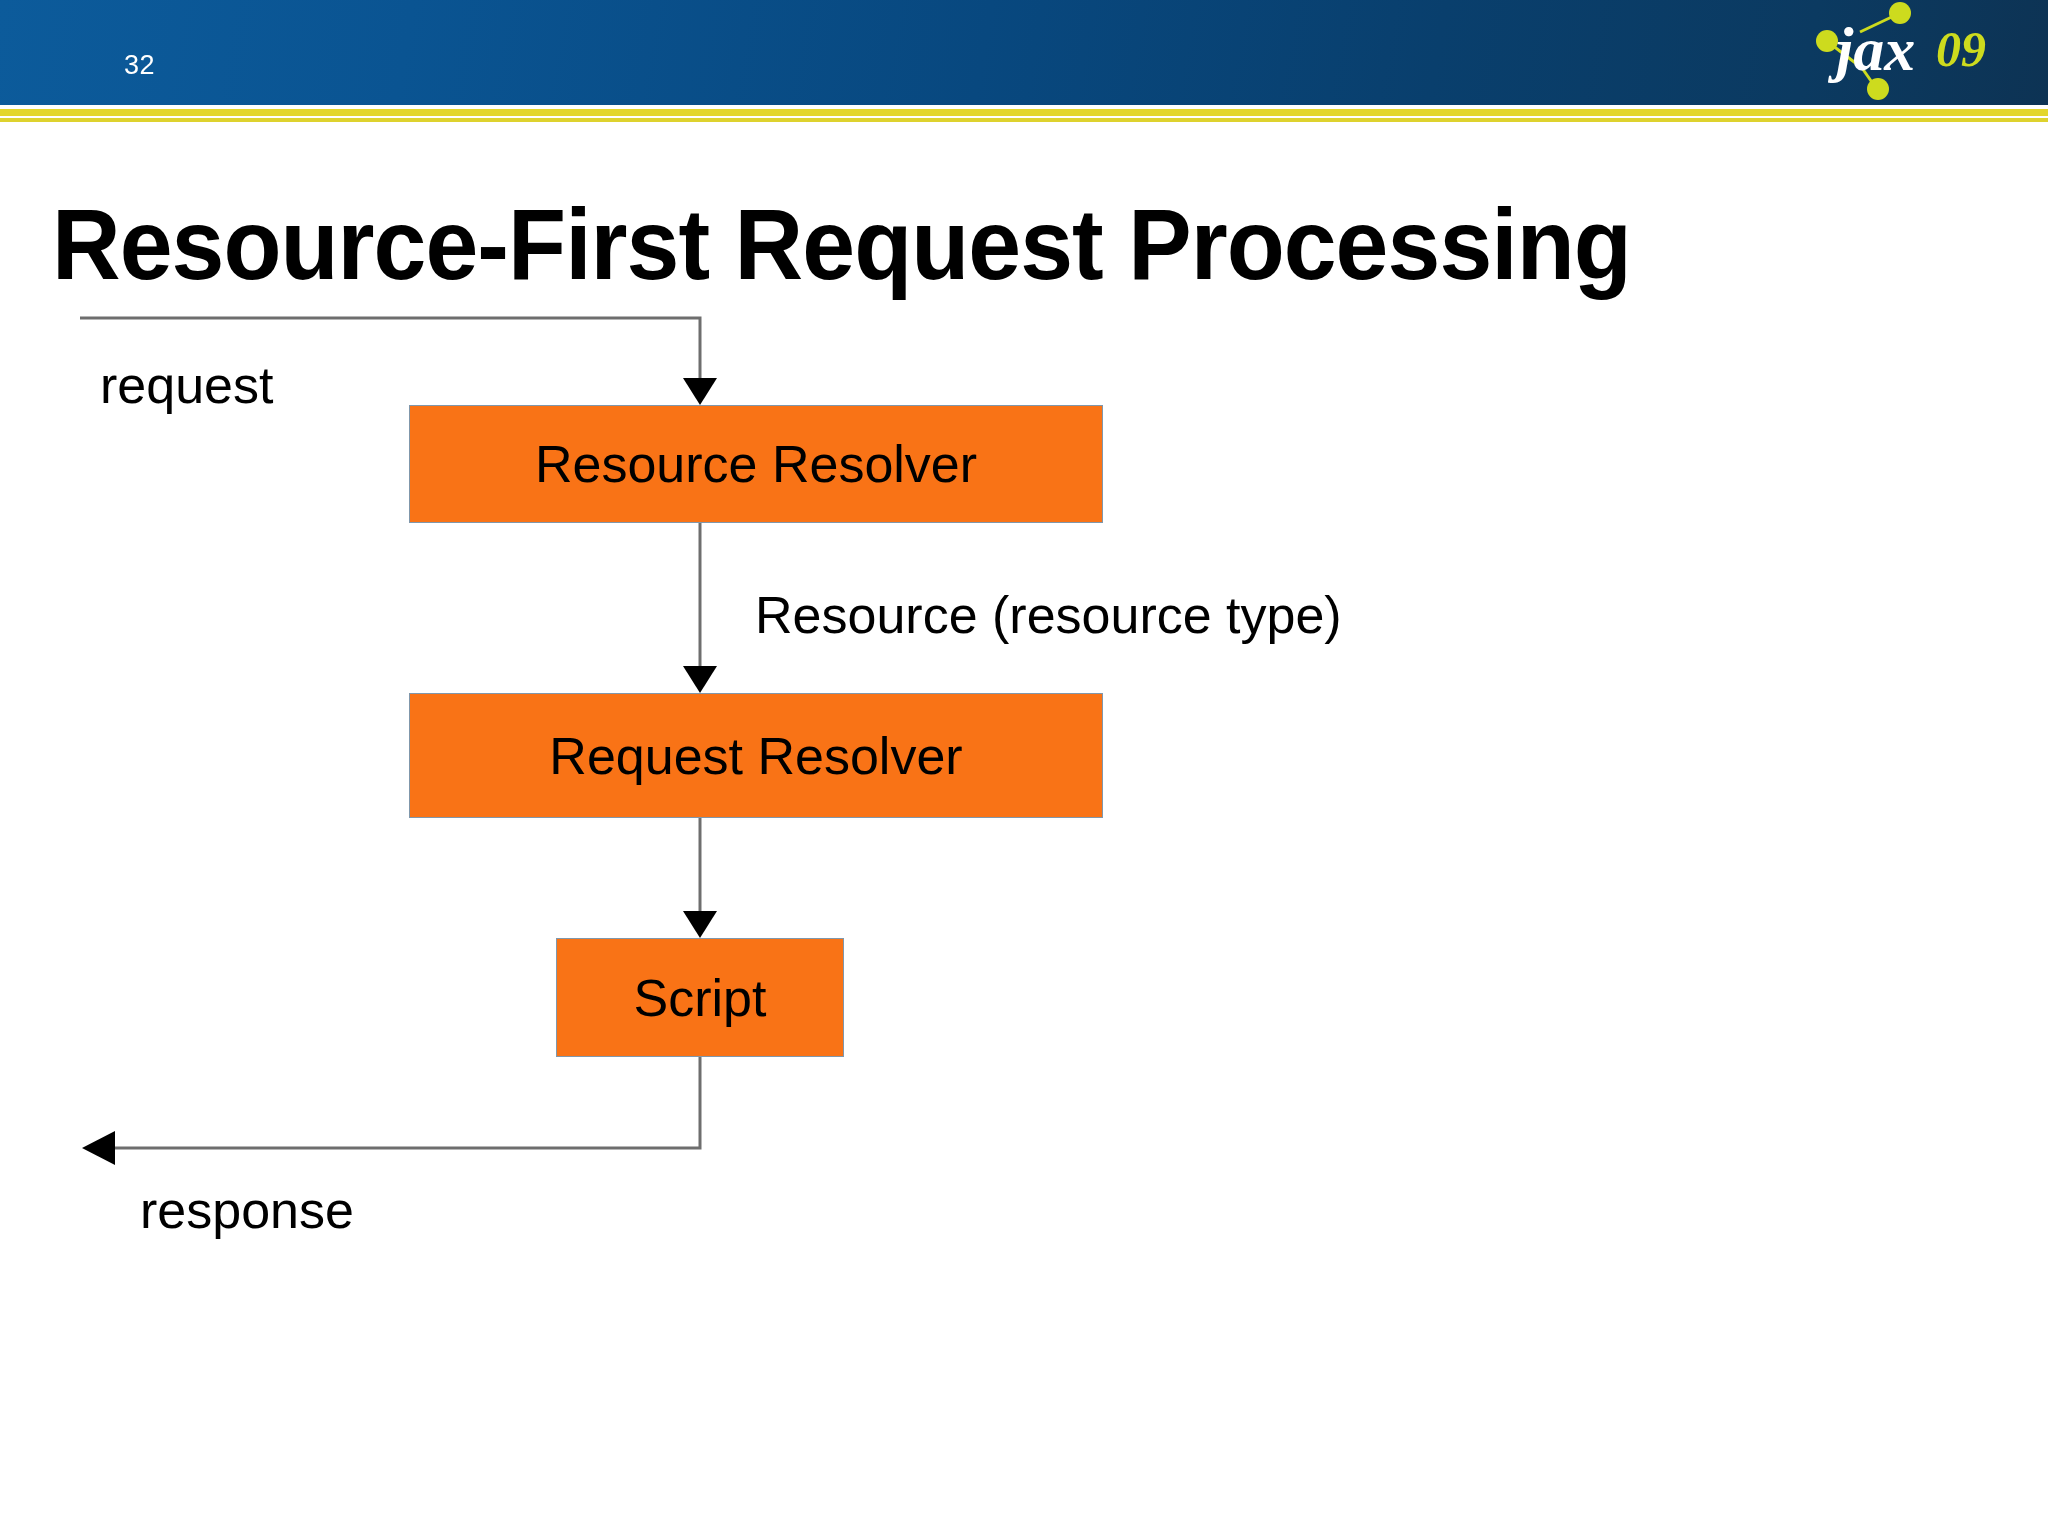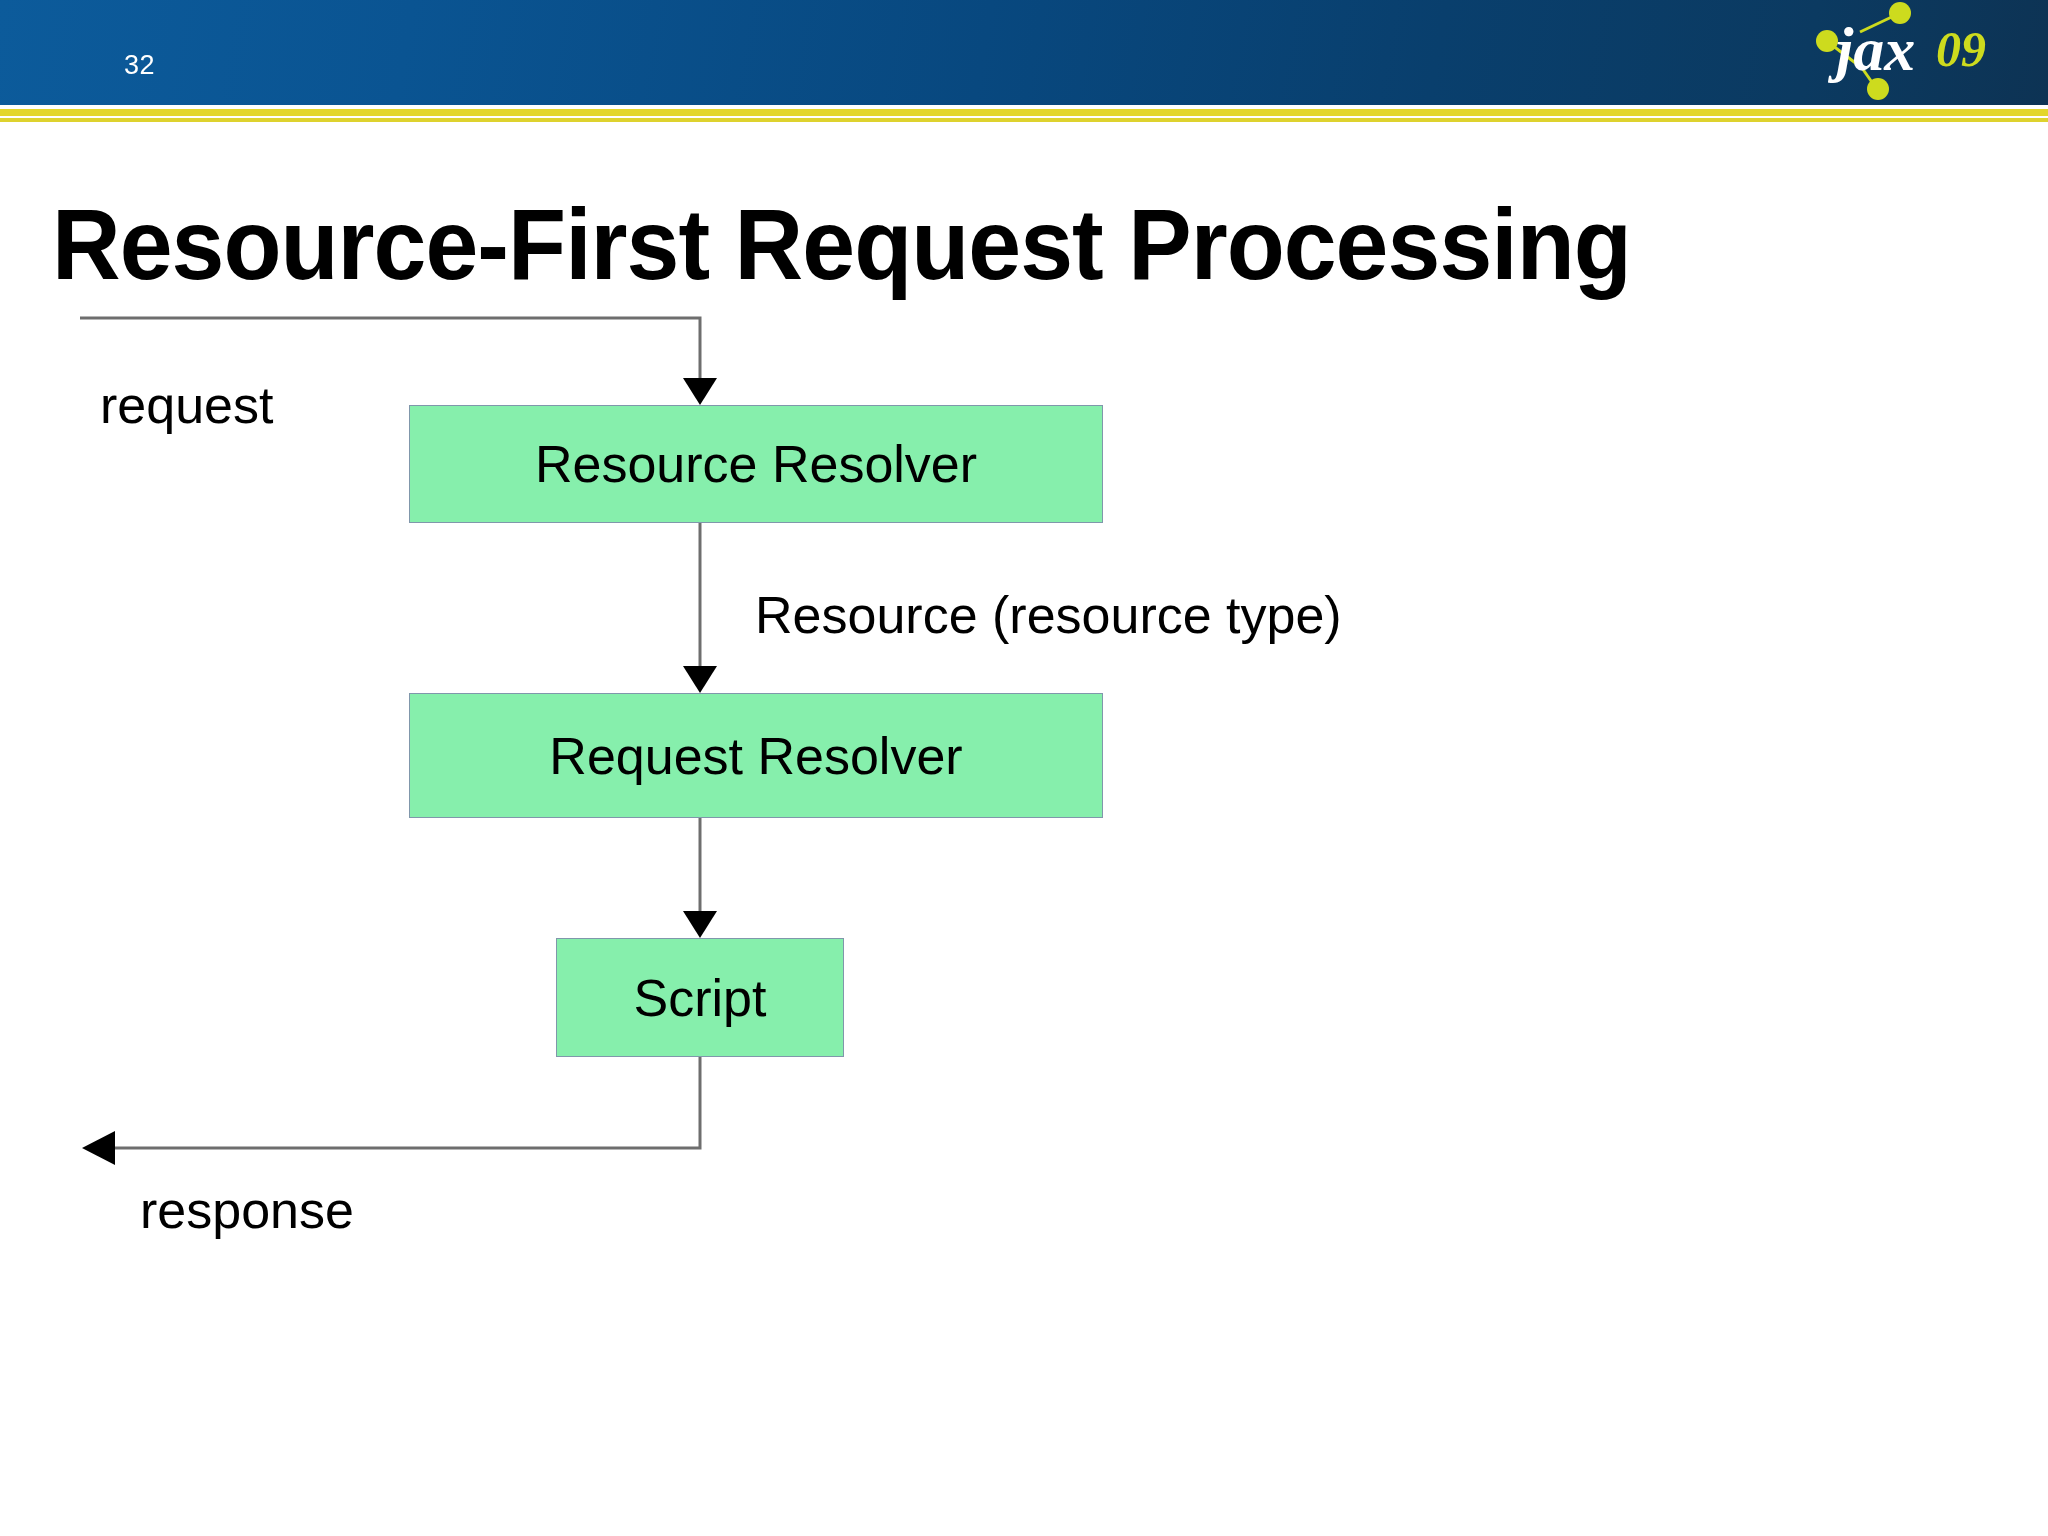--- a/index.html
+++ b/index.html
@@ -101,21 +101,21 @@
     left: 0;
     top: 0;
     width: 2048px;
     height: 1536px;
     pointer-events: none;
   }
   #diagram svg { display: block; }
 
   .node-box {
     position: absolute;
-    background: #86efac;
+    background: #f97316;
     border: 1px solid #8097ab;
     box-sizing: border-box;
     display: flex;
     align-items: center;
     justify-content: center;
     color: #000000;
     font-size: 52px;
     font-family: "Liberation Sans", sans-serif;
     letter-spacing: 0px;
   }
@@ -141,21 +141,20 @@
   .edge-label {
     position: absolute;
     color: #000000;
     font-size: 52px;
     font-family: "Liberation Sans", sans-serif;
     white-space: nowrap;
   }
   #label-request {
     left: 100px;
     top: 355px;
-    margin-top: 20px;
   }
   #label-response {
     left: 140px;
     top: 1180px;
   }
   #label-resource-type {
     left: 755px;
     top: 585px;
   }
 </style>

